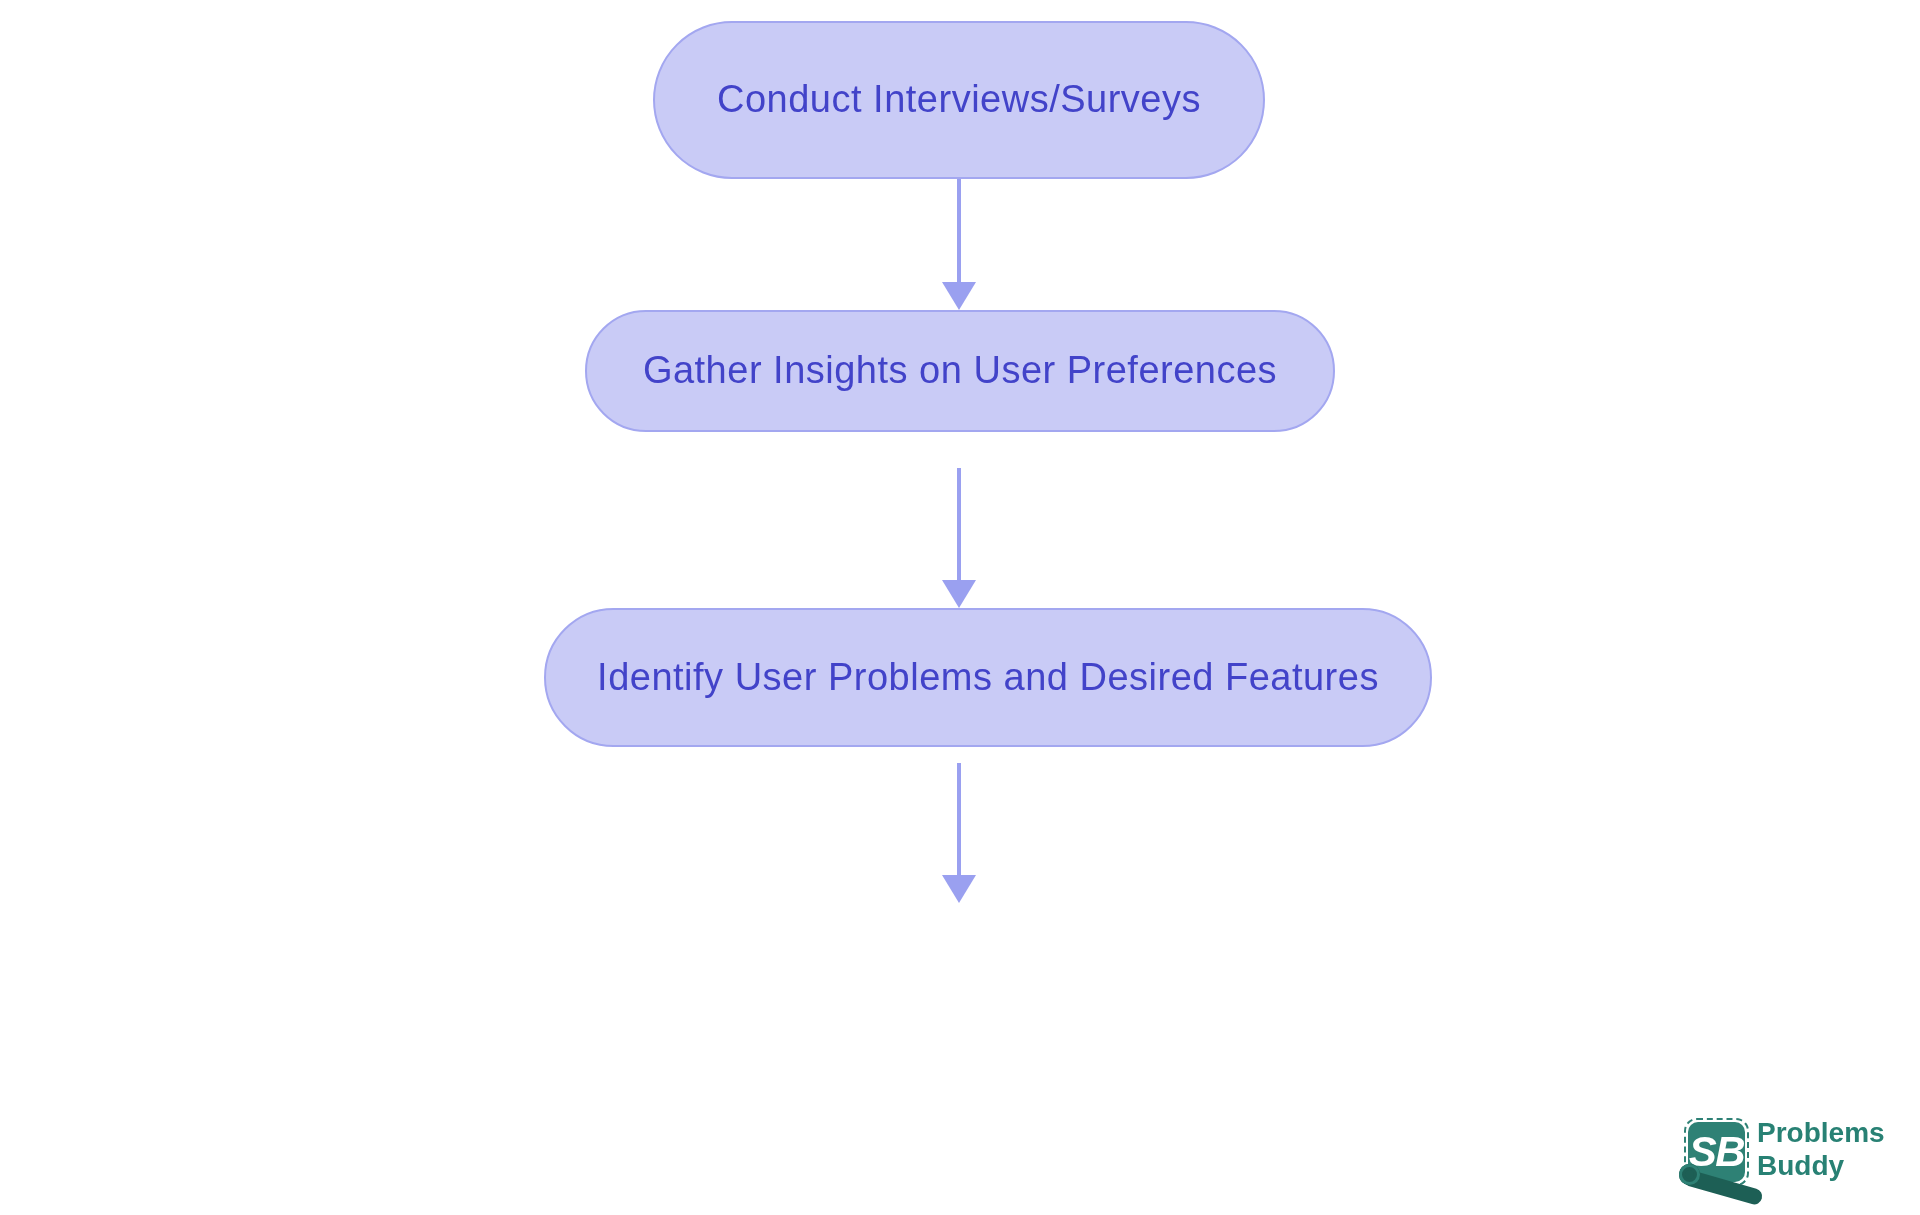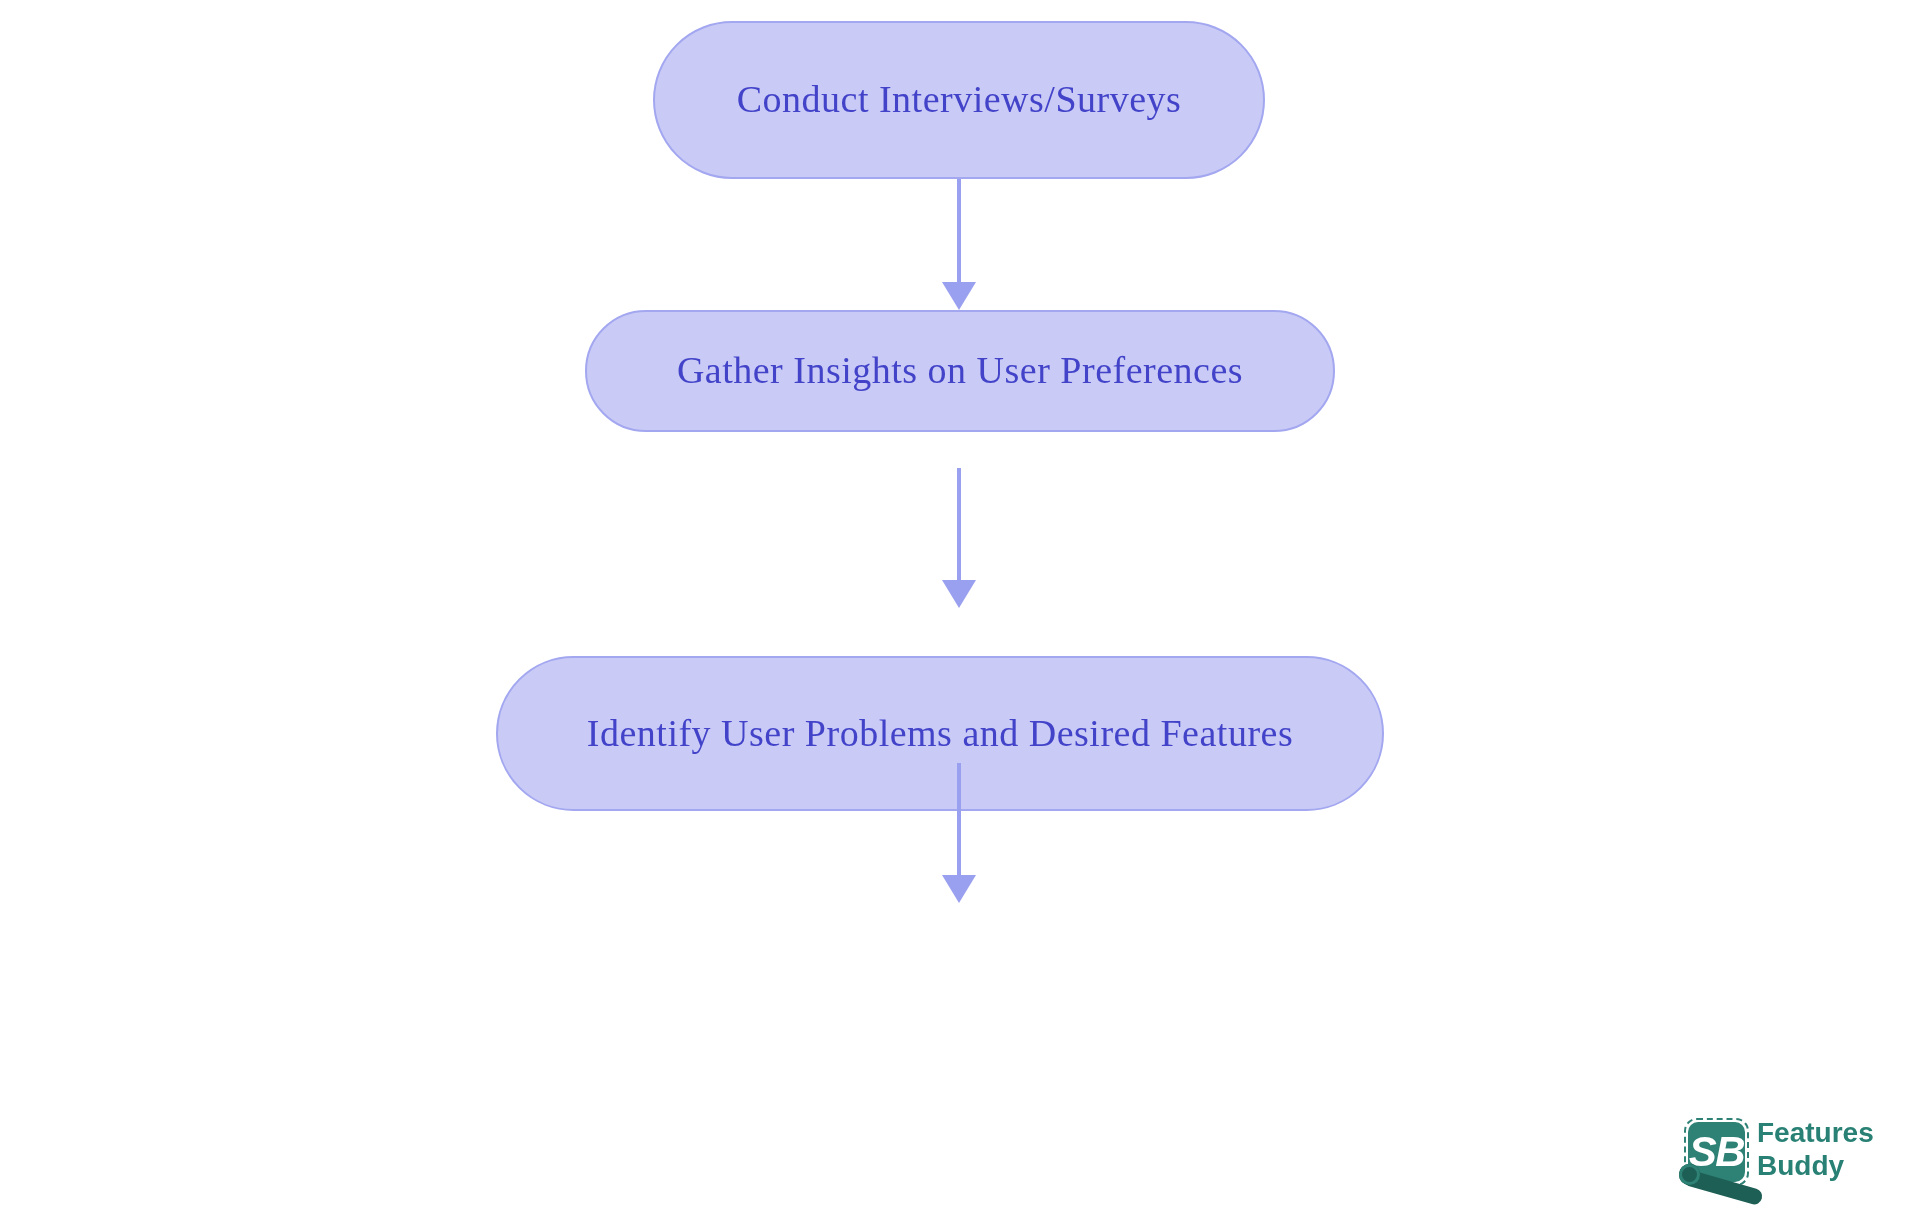--- a/index.html
+++ b/index.html
@@ -17,32 +17,31 @@
 
   
   .flow-node {
     position: absolute;
     background: #c9cbf6;
     border: 2px solid #a3a7f0;
     display: flex;
     align-items: center;
     justify-content: center;
     text-align: center;
-    font-family: Liberation Serif, serif;
   }
   .flow-node .node-label {
     color: #4243c9;
     font-size: 38px;
     letter-spacing: 0.5px;
     line-height: 1.15;
     white-space: nowrap;
   }
   .node-1 { left: 653px; top: 21px;  width: 612px; height: 158px; border-radius: 79px; }
   .node-2 { left: 585px; top: 310px; width: 750px; height: 122px; border-radius: 79px; }
-  .node-3 { left: 496px; top: 608px; width: 888px; height: 155px; border-radius: 78px; margin-top: 48px; }
+  .node-3 { left: 544px; top: 608px; width: 888px; height: 139px; border-radius: 78px; }
   .node-4 { left: 666px; top: 903px; width: 586px; height: 152px; border-radius: 76px; }
 
   
   .flow-arrow {
     position: absolute;
     width: 34px;
     display: flex;
     flex-direction: column;
     align-items: center;
   }
@@ -151,18 +150,18 @@
   </div>
 
 
   <div class="logo">
     <div class="logo-badge">
       <span class="logo-monogram">SB</span>
     </div>
     <div class="logo-scroll"></div>
     <div class="logo-scroll-end"></div>
     <div class="logo-wordmark">
-      <div>Features</div>
+      <div>Problems</div>
       <div>Buddy</div>
     </div>
   </div>
 
 </div>
 
 </body></html>

